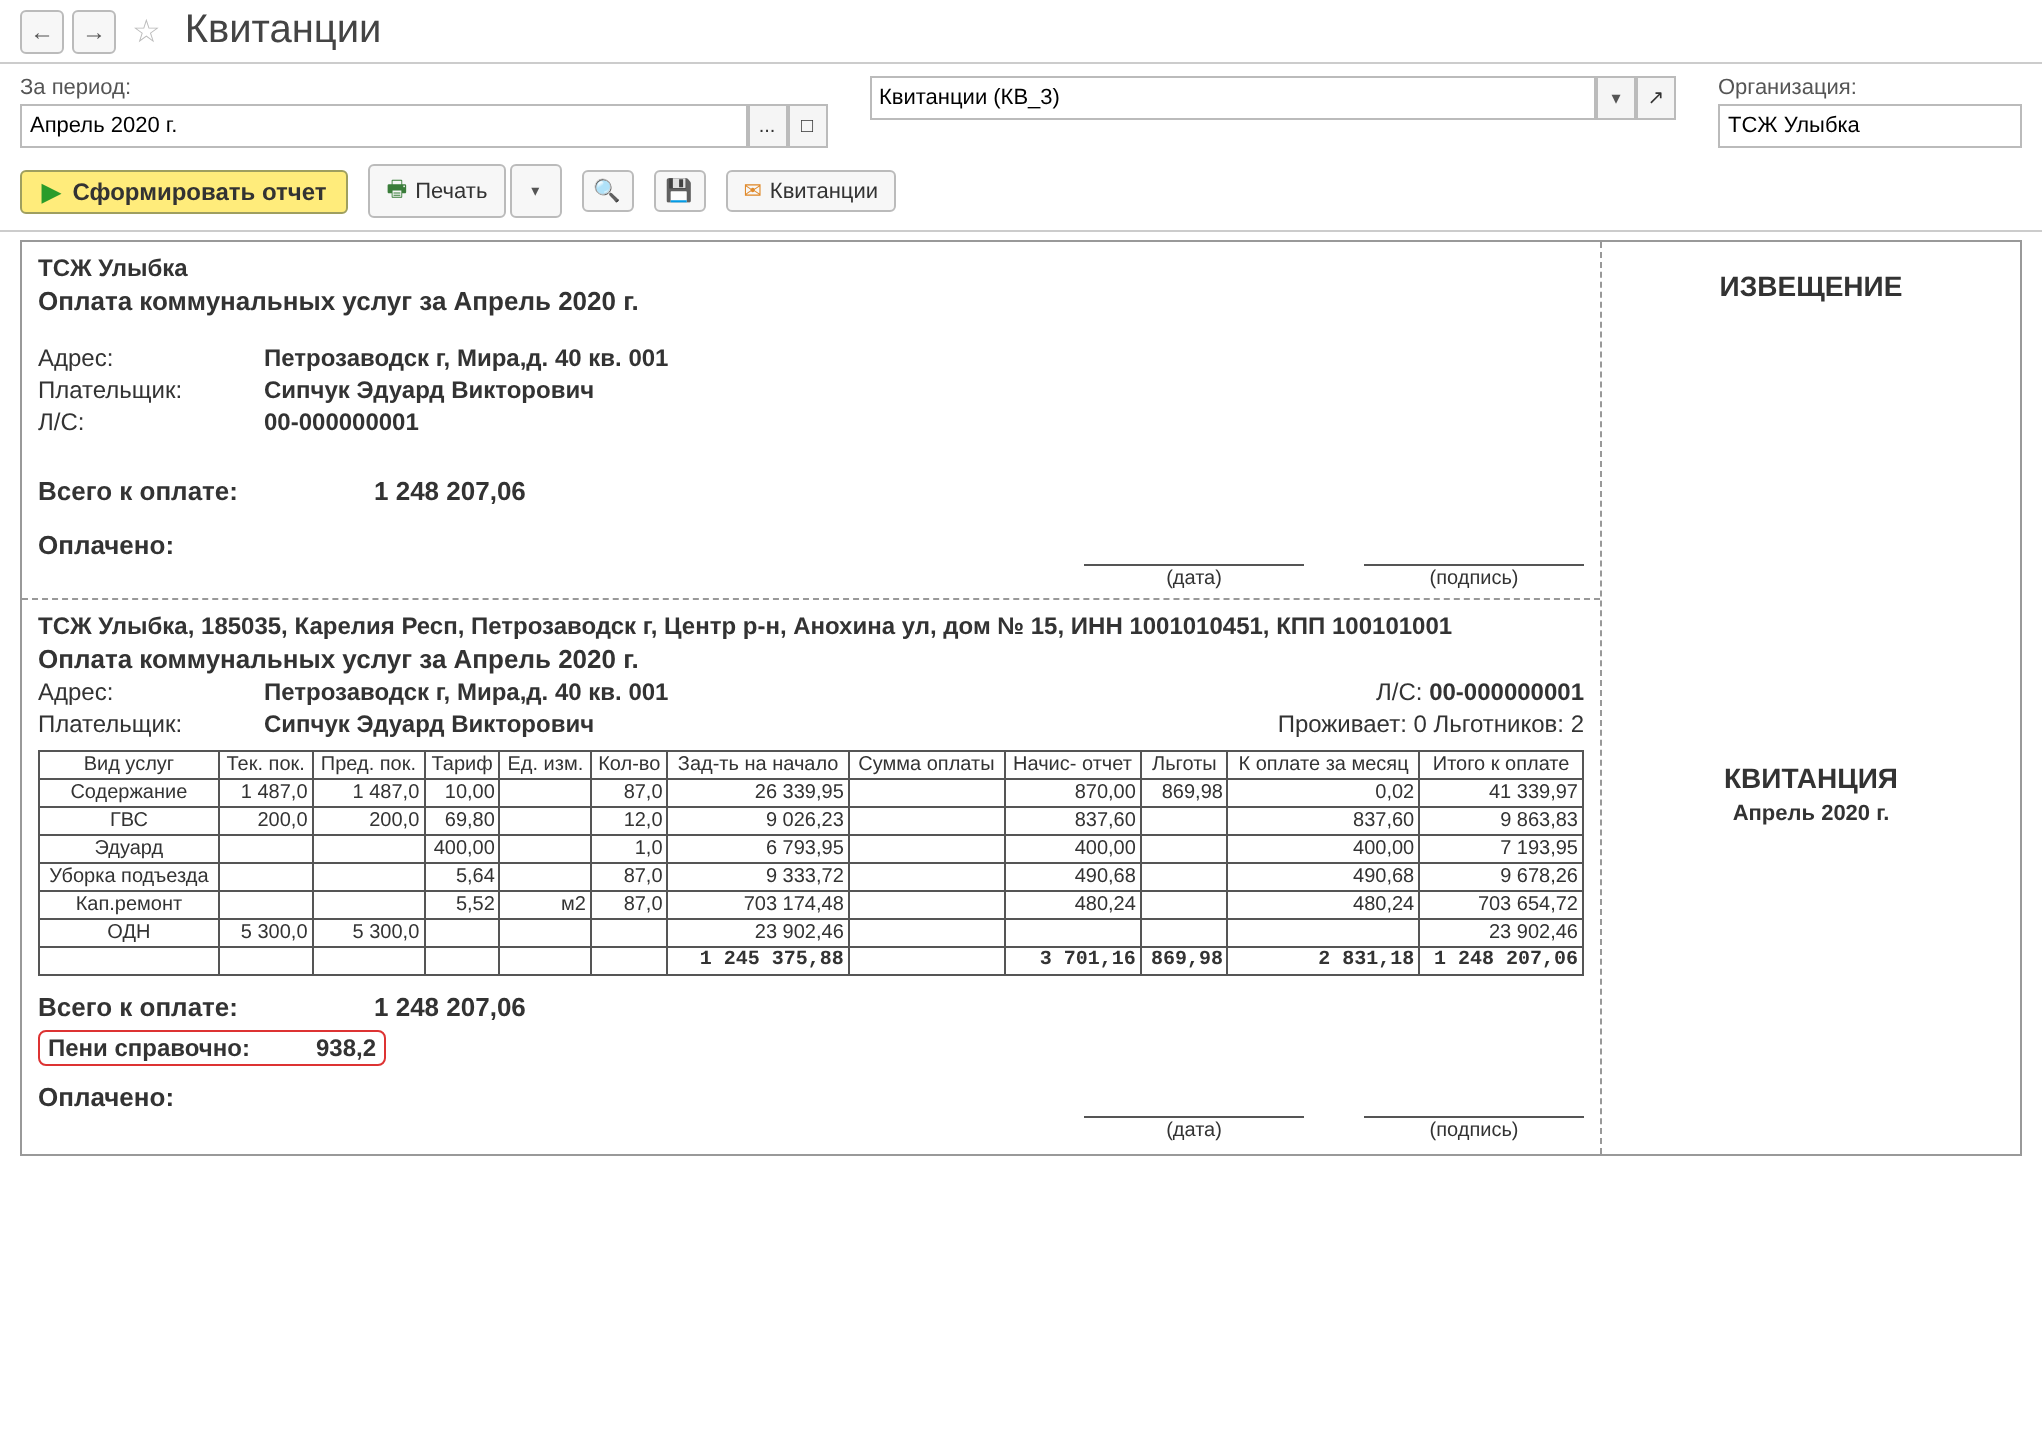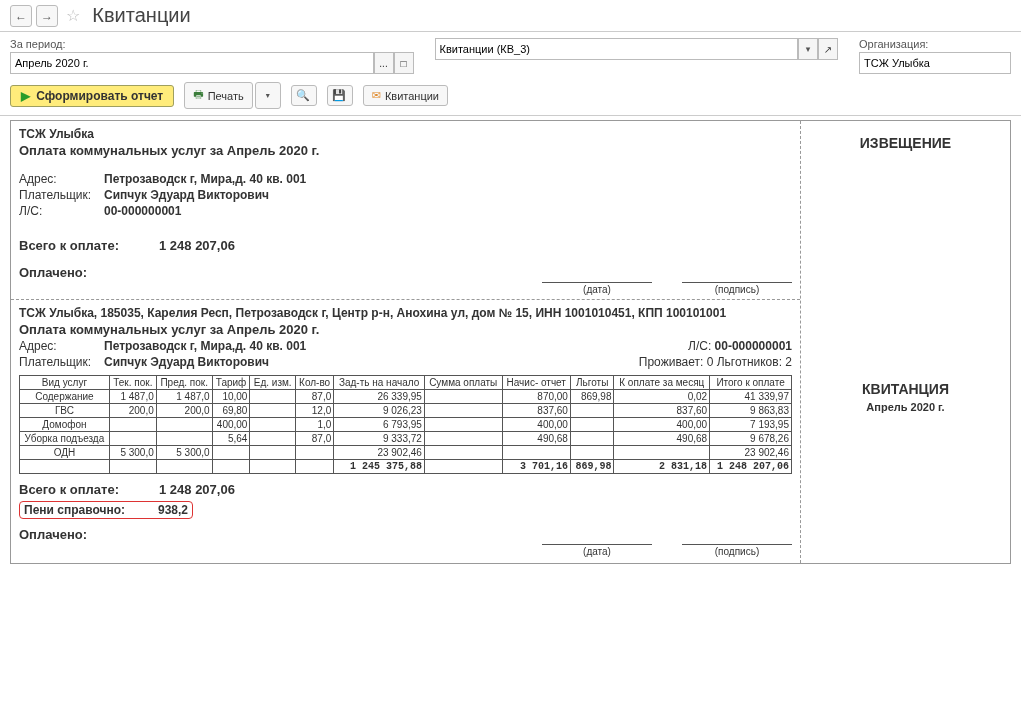--- a/index.html
+++ b/index.html
@@ -21,21 +21,21 @@
   .tool-btn.icon-only { padding:3px 4px; width:26px; justify-content:center;}
   .report { display:flex; border:1px solid #999; margin:4px 10px; }
   .rep-left { width:790px; border-right:1px dashed #999;}
   .rep-right { flex:1; padding:8px 6px; text-align:center;}
   .notice-title { font-size:14px; font-weight:bold;}
   .notice-sub { font-size:11px; font-weight:bold; margin-top:4px;}
   .section-top { padding:6px 8px 4px; border-bottom:1px dashed #999;}
   .section-b { padding:6px 8px;}
   .bold { font-weight:bold;}
   .line { font-size:12px; margin-bottom:2px;}
-  .row-flex { display:flex; }
+  .row-flex { display:flex;gap:28px; }
   .lbl { width:85px;}
   .sig-row { display:flex; justify-content:flex-end; gap:30px; margin-top:0; font-size:10px;}
   .sig-box { border-top:1px solid #555; width:110px; text-align:center; padding-top:1px;}
   .info-flex { display:flex; justify-content:space-between;}
   table.services { border-collapse:collapse; width:100%; font-size:10px; margin-top:4px;}
   table.services th, table.services td { border:1px solid #555; padding:1px 2px; text-align:right; white-space:nowrap;}
   table.services th { font-weight:normal; text-align:center; background:#fff;}
   table.services td.tl { text-align:center;}
   .totals td { font-weight:bold;font-family:Liberation Mono, monospace;}
   .peni-box { border:1px solid #d33; border-radius:4px; padding:1px 4px; display:inline-block;}
@@ -210,21 +210,21 @@
               <td></td>
               <td>12,0</td>
               <td>9 026,23</td>
               <td></td>
               <td>837,60</td>
               <td></td>
               <td>837,60</td>
               <td>9 863,83</td>
             </tr>
             <tr>
-              <td class="tl">Домофон</td>
+              <td class="tl">Эдуард</td>
               <td></td>
               <td></td>
               <td>400,00</td>
               <td></td>
               <td>1,0</td>
               <td>6 793,95</td>
               <td></td>
               <td>400,00</td>
               <td></td>
               <td>400,00</td>
@@ -236,20 +236,34 @@
               <td></td>
               <td>5,64</td>
               <td></td>
               <td>87,0</td>
               <td>9 333,72</td>
               <td></td>
               <td>490,68</td>
               <td></td>
               <td>490,68</td>
               <td>9 678,26</td>
+            </tr>
+            <tr>
+              <td class="tl">Кап.ремонт</td>
+              <td></td>
+              <td></td>
+              <td>5,52</td>
+              <td>м2</td>
+              <td>87,0</td>
+              <td>703 174,48</td>
+              <td></td>
+              <td>480,24</td>
+              <td></td>
+              <td>480,24</td>
+              <td>703 654,72</td>
             </tr>
             <tr>
               <td class="tl">ОДН</td>
               <td>5 300,0</td>
               <td>5 300,0</td>
               <td></td>
               <td></td>
               <td></td>
               <td>23 902,46</td>
               <td></td>

